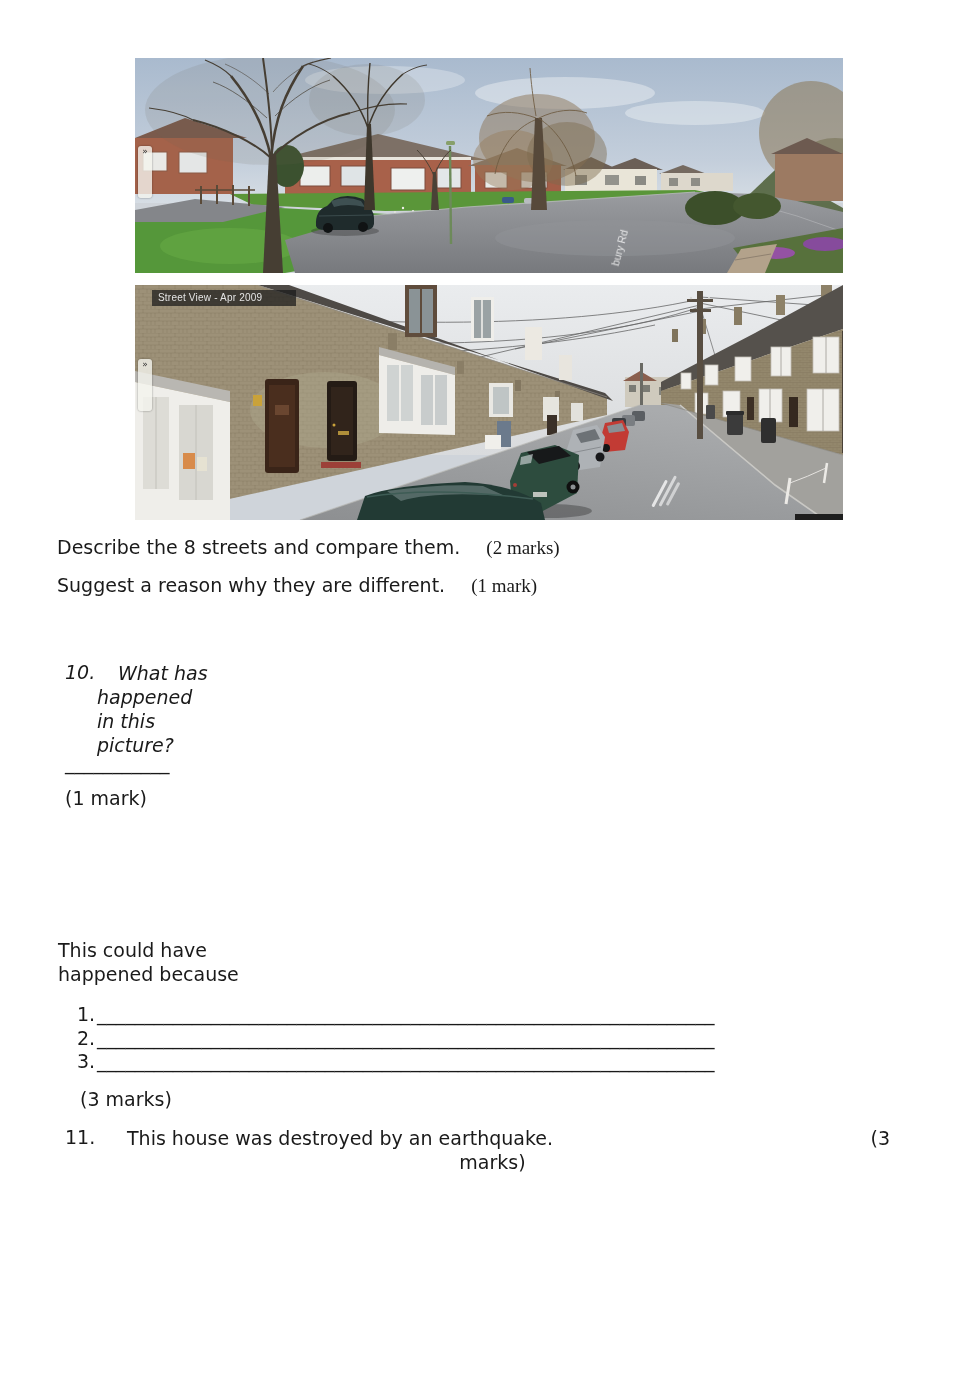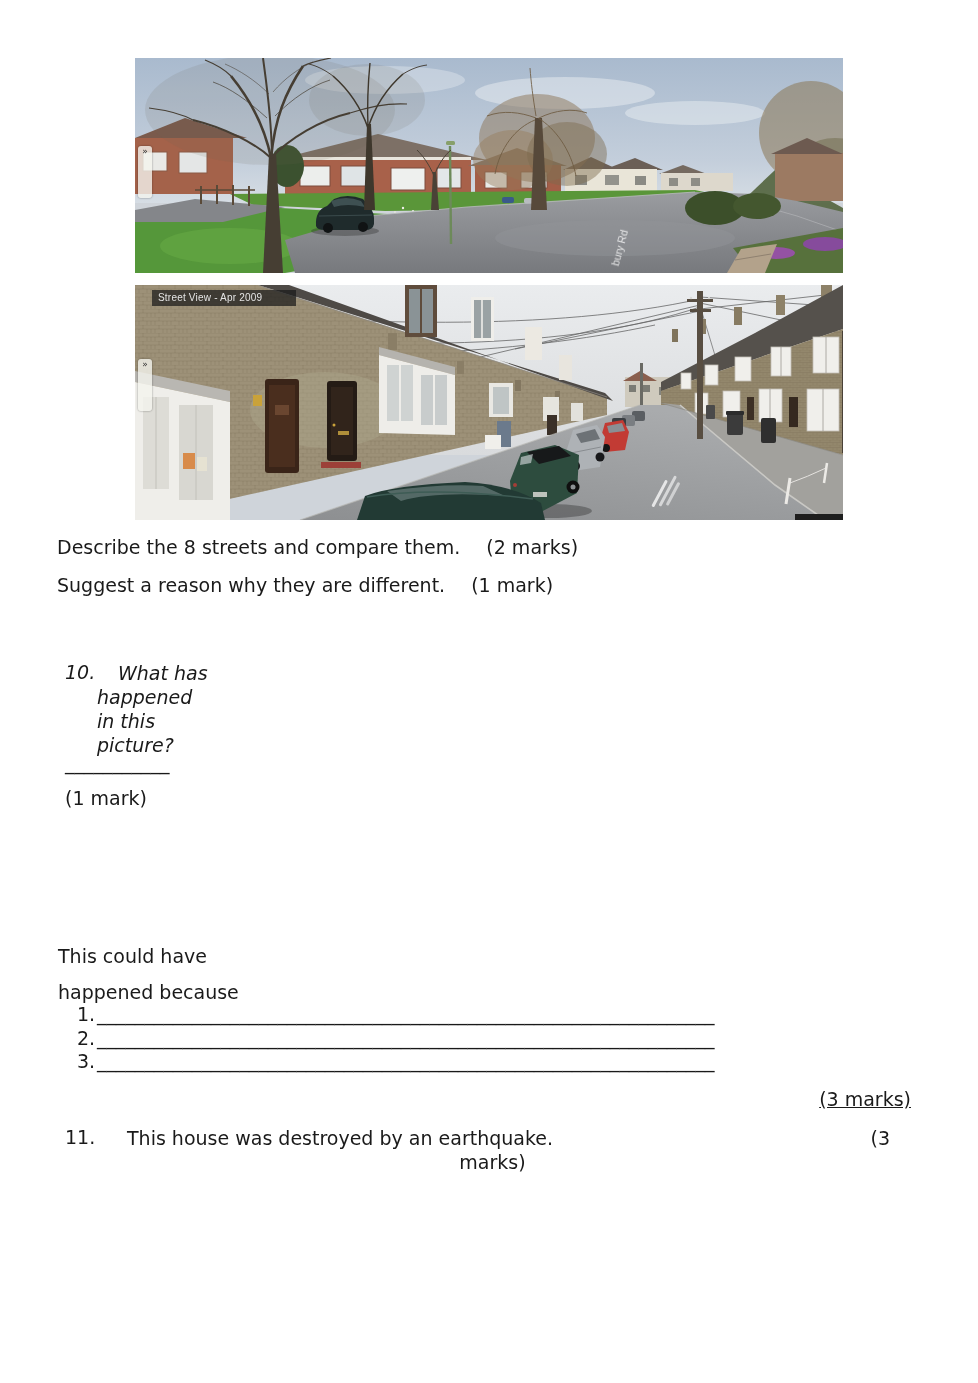--- a/index.html
+++ b/index.html
@@ -35,36 +35,36 @@
   }
   .wm1{
     position:absolute;left:474px;top:206px;transform:rotate(-75deg);
     transform-origin:0 0;color:rgba(255,255,255,.78);font-size:10.5px;
     filter:blur(.35px);white-space:nowrap;font-family:"Liberation Sans",sans-serif;
   }
 
   .tline{position:absolute;white-space:nowrap;width:max-content;}
   #prompt-compare{left:57px;top:536px;}
   #prompt-reason{left:57px;top:574px;}
-  .marks-inline{margin-left:26px;}
+  .marks-inline{margin-left:26px;font-family:Liberation Serif, serif;}
 
   #q10{position:absolute;left:65px;top:661px;font-style:italic;}
   #q10 .num{position:absolute;left:0;top:0;}
   #q10 .txt{margin-left:32px;width:118px;text-indent:21px;line-height:24px;}
 
   #q10-blank{position:absolute;left:65px;top:752px;}
   #q10-marks{position:absolute;left:65px;top:787px;}
 
-  #because-intro{position:absolute;left:58px;top:938px;width:205px;line-height:36px;}
+  #because-intro{position:absolute;left:58px;top:938px;width:205px;line-height:24px;}
   #because-list{position:absolute;left:77px;top:1003px;line-height:23.5px;}
   .brow{display:flex;}
   .bnum{width:20px;flex:0 0 20px;}
   .bline{white-space:nowrap;}
 
-  #marks3{position:absolute;left:56px;top:1088px;width:855px;text-align:right;text-decoration:underline;}
+  #marks3{position:absolute;left:80px;top:1088px;width:855px;}
 
   #q11{position:absolute;left:65px;top:1126px;}
   #q11 .num{position:absolute;left:0;top:0;}
   #q11 .body{margin-left:30px;width:795px;line-height:24px;text-align:center;}
   #q11 .l1{display:flex;justify-content:space-between;padding-left:32px;}
 </style>
 </head>
 <body>
 
 <div class="photo" id="photo1">

